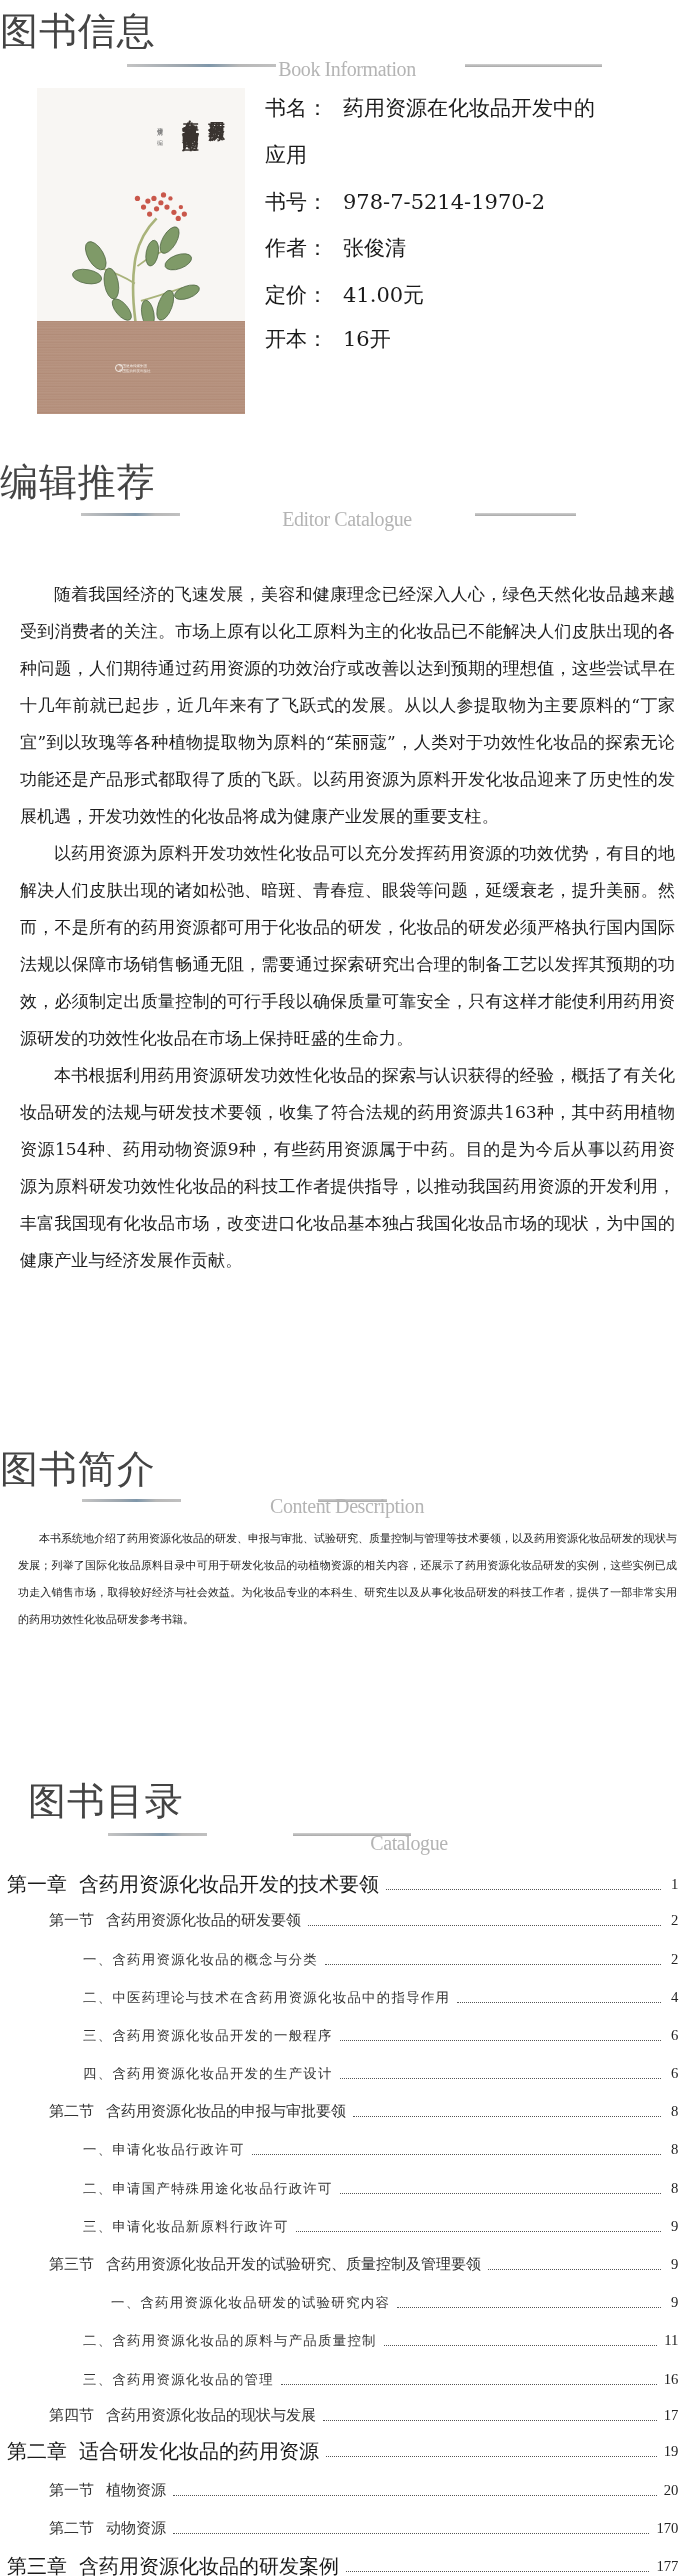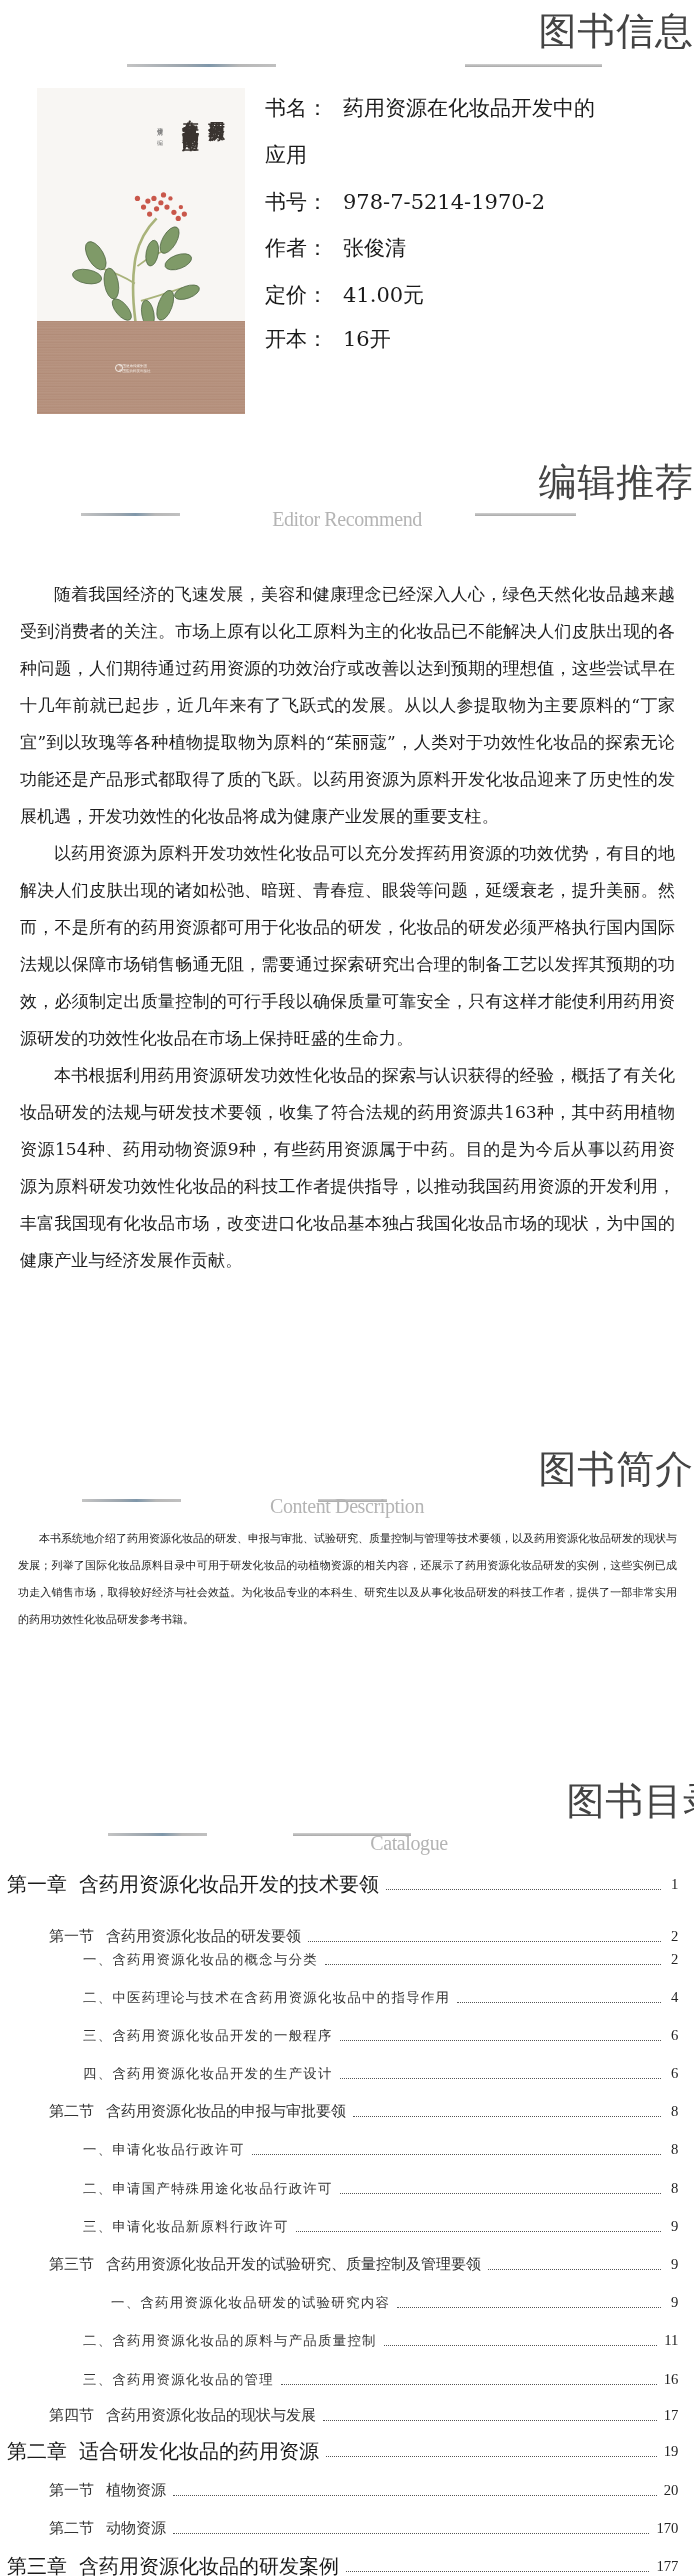--- a/index.html
+++ b/index.html
@@ -1,19 +1,19 @@
 <!DOCTYPE html>
 <html style="font-size:14px"><head>
 <meta charset="utf-8">
 <style>
   html, body { margin: 0; padding: 0; background: #ffffff; }
   body { width: 694px; height: 2576px; position: relative; overflow: hidden;
          font-family: "DejaVu Serif", "Liberation Serif", serif; color: #222; }
   .section-head { position: absolute; left: 0; width: 694px; height: 87px; }
-  .section-head .cn { position: absolute; left: 0; width: 694px; text-align: right;
+  .section-head .cn { position: absolute; left: 0; width: 694px; text-align: left;
         font-family: "DejaVu Sans", "Liberation Sans", sans-serif; font-size: 38px;
         color: #444; letter-spacing: 0.9px; top: 0; line-height: 49px; }
   .section-head .en { position: absolute; left: 0; width: 694px; text-align: center;
         font-family: "Liberation Serif", "DejaVu Serif", serif; font-size: 20px;
         color: #b4b4b4; top: 50px; line-height: 24px; letter-spacing: -0.4px; }
   .section-head .rule { position: absolute; height: 2.6px; top: 57px;
         background: linear-gradient(to bottom, #d0d0d0, #a8a8a8); }
   .section-head .rule.left { background: linear-gradient(to right, #c4c4c4 0%, #9aa4ad 40%, #7f97aa 55%, #b8b8b8 75%, #c0c0c0 100%); }
 
   .cover { position: absolute; left: 37px; top: 88px; width: 208px; height: 326px;
@@ -50,20 +50,21 @@
   .toc .num { display: inline-block; }
   .toc .gap { display: inline-block; width: 12px; }
 </style>
 </head>
 <body>
 
 <div class="section-head" style="top:7px;">
   <div class="cn">图书信息</div>
   <div class="rule left" style="left:127px;width:149px;top:57px;"></div>
   <div class="rule" style="left:465px;width:137px;top:57px;"></div>
+  <div class="en">Book Information</div>
 </div>
 
 <div class="cover">
   <div class="vtitle" style="left:169px;top:19px;">药用资源</div>
   <div class="vtitle" style="left:143px;top:19px;">在化妆品开发中的应用</div>
   <div class="vauthor" style="left:118px;top:35px;">张俊清◎编</div>
   <svg style="position:absolute;left:24px;top:100px;" width="139" height="165" viewBox="0 0 160 190">
     <path d="M90 185 C 85 150, 80 120, 85 85 C 88 65, 95 50, 110 35" stroke="#a9b37a" stroke-width="3" fill="none"></path>
     <path d="M85 110 C 70 100, 55 95, 40 90" stroke="#a9b37a" stroke-width="2" fill="none"></path>
     <path d="M88 90 C 100 80, 110 75, 125 70" stroke="#a9b37a" stroke-width="2" fill="none"></path>
@@ -124,21 +125,21 @@
   <div class="row" style="top:238px;">
     <span class="label">开本：</span><span>16开</span>
   </div>
 </div>
 
 <div class="section-head" style="top:458px;">
   <div class="cn">编辑推荐</div>
   <div class="rule left" style="left:81px;width:99px;top:55px;"></div>
 
   <div class="rule" style="left:475px;width:101px;top:55px;"></div>
-  <div class="en" style="top:49px;">Editor Recommend</div>
+  <div class="en" style="top:49px;">Editor Catalogue</div>
 </div>
 
 <div class="para-block rec" style="top:536px;margin-top:40px;">
   <p>随着我国经济的飞速发展，美容和健康理念已经深入人心，绿色天然化妆品越来越受到消费者的关注。市场上原有以化工原料为主的化妆品已不能解决人们皮肤出现的各种问题，人们期待通过药用资源的功效治疗或改善以达到预期的理想值，这些尝试早在十几年前就已起步，近几年来有了飞跃式的发展。从以人参提取物为主要原料的“丁家宜”到以玫瑰等各种植物提取物为原料的“茱丽蔻”，人类对于功效性化妆品的探索无论功能还是产品形式都取得了质的飞跃。以药用资源为原料开发化妆品迎来了历史性的发展机遇，开发功效性的化妆品将成为健康产业发展的重要支柱。</p>
   <p>以药用资源为原料开发功效性化妆品可以充分发挥药用资源的功效优势，有目的地解决人们皮肤出现的诸如松弛、暗斑、青春痘、眼袋等问题，延缓衰老，提升美丽。然而，不是所有的药用资源都可用于化妆品的研发，化妆品的研发必须严格执行国内国际法规以保障市场销售畅通无阻，需要通过探索研究出合理的制备工艺以发挥其预期的功效，必须制定出质量控制的可行手段以确保质量可靠安全，只有这样才能使利用药用资源研发的功效性化妆品在市场上保持旺盛的生命力。</p>
   <p>本书根据利用药用资源研发功效性化妆品的探索与认识获得的经验，概括了有关化妆品研发的法规与研发技术要领，收集了符合法规的药用资源共163种，其中药用植物资源154种、药用动物资源9种，有些药用资源属于中药。目的是为今后从事以药用资源为原料研发功效性化妆品的科技工作者提供指导，以推动我国药用资源的开发利用，丰富我国现有化妆品市场，改变进口化妆品基本独占我国化妆品市场的现状，为中国的健康产业与经济发展作贡献。</p>
 </div>
 
 <div class="section-head" style="top:1445px;">
   <div class="cn">图书简介</div>
@@ -157,21 +158,21 @@
   <div class="rule" style="left:265px;width:118px;top:56px;"></div>
   <div class="en" style="top:54px;padding-left:34px;">Catalogue</div>
 </div>
 
 <div class="toc">
   <div class="item lv1" style="top:0px;left:7px;">
     <span class="t"><span class="num">第一章</span><span class="gap"></span><span>含药用资源化妆品开发的技术要领</span></span>
     <span class="dots"></span>
     <span class="pg">1</span>
   </div>
-  <div class="item lv2" style="top:36px;left:49px;margin-top:16px;">
+  <div class="item lv2" style="top:36px;left:49px;">
     <span class="t"><span class="num">第一节</span><span class="gap"></span><span>含药用资源化妆品的研发要领</span></span>
     <span class="dots"></span>
     <span class="pg">2</span>
   </div>
   <div class="item lv3" style="top:75px;left:83px;">
     <span class="t">一、含药用资源化妆品的概念与分类</span>
     <span class="dots"></span>
     <span class="pg">2</span>
   </div>
   <div class="item lv3" style="top:113px;left:83px;">

